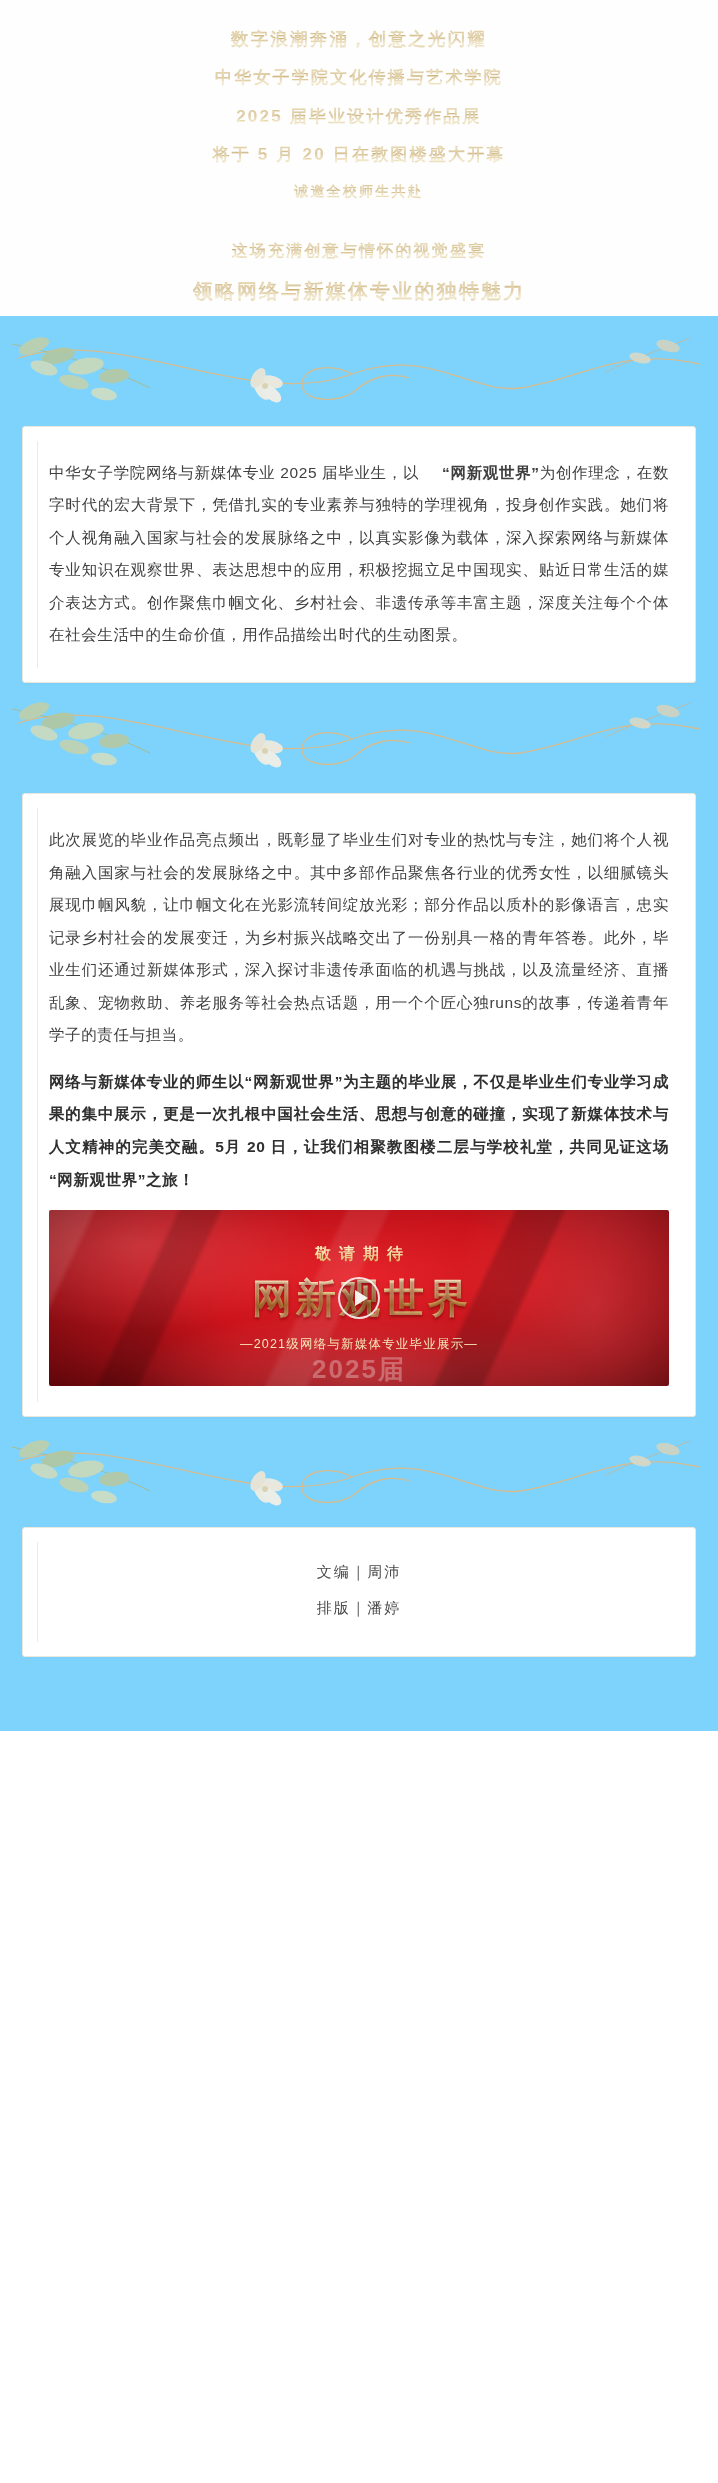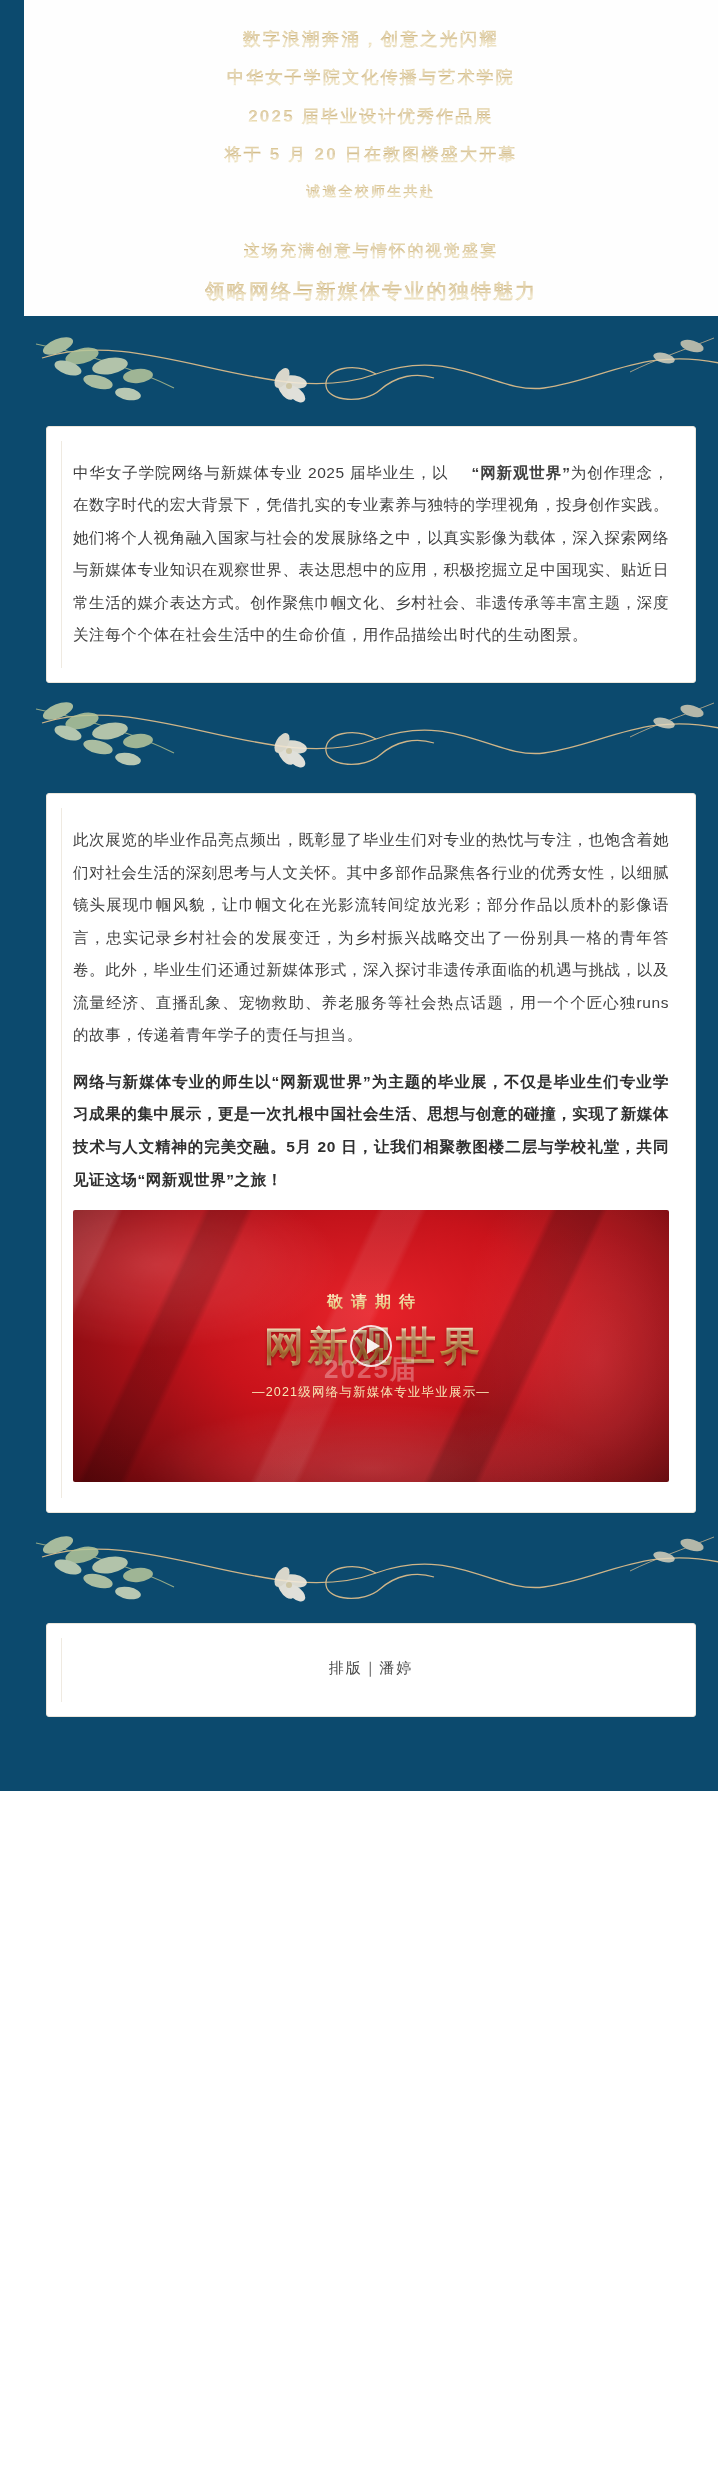--- a/index.html
+++ b/index.html
@@ -13,23 +13,22 @@
     min-height: 2483px;
     font-family: "Liberation Sans", "DejaVu Sans", sans-serif;
     color: #3a3a3a;
     position: relative;
     overflow-x: hidden;
   }
 
   .page {
     width: 718px;
     position: relative;
-    background: #0c4a6e;
+    background: #7dd3fc;
     padding-bottom: 40px;
-    padding-left: 24px;
   }
 
   
   .hero {
     position: relative;
     width: 100%;
     padding: 26px 0 10px 0;
     background: #fefefe;
   }
   .hero-lines {
@@ -101,21 +100,21 @@
     font-weight: 700;
     color: #2f2f2f;
   }
   .inline-b { font-weight: 700; margin-left: 23px; }
 
   
   .video-wrap {
     position: relative;
     margin-top: 4px;
     width: 100%;
-    height: 272px;
+    height: 176px;
     border-radius: 2px;
     overflow: hidden;
     background:
       radial-gradient(ellipse at 50% 38%, #e8232a 0%, #c3131b 42%, #8d0d13 75%, #5d060a 100%);
   }
   .silk {
     position: absolute;
     inset: 0;
     background:
       radial-gradient(ellipse 260px 120px at 14% 20%, rgba(255,120,120,0.35), transparent 70%),
@@ -304,21 +303,21 @@
       </g>
       <g opacity="0.8">
         <path d="M690 20 C 660 32, 630 42, 606 54" fill="none" stroke="#c9b58f" stroke-width="1"></path>
         <ellipse cx="668" cy="28" rx="12" ry="5.5" fill="#ddd3b8" transform="rotate(16 668 28)"></ellipse>
         <ellipse cx="640" cy="40" rx="11" ry="5" fill="#e3dac2" transform="rotate(14 640 40)"></ellipse>
       </g>
     </svg>
   </div>
 
   <div class="card">
-    <p>此次展览的毕业作品亮点频出，既彰显了毕业生们对专业的热忱与专注，也饱含着她们对社会生活的深刻思考与人文关怀。其中多部作品聚焦各行业的优秀女性，以细腻镜头展现巾帼风貌，让巾帼文化在光影流转间绽放光彩；部分作品以质朴的影像语言，忠实记录乡村社会的发展变迁，为乡村振兴战略交出了一份别具一格的青年答卷。此外，毕业生们还通过新媒体形式，深入探讨非遗传承面临的机遇与挑战，以及流量经济、直播乱象、宠物救助、养老服务等社会热点话题，用一个个匠心独runs的故事，传递着青年学子的责任与担当。</p>
+    <p>此次展览的毕业作品亮点频出，既彰显了毕业生们对专业的热忱与专注，她们将个人视角融入国家与社会的发展脉络之中。其中多部作品聚焦各行业的优秀女性，以细腻镜头展现巾帼风貌，让巾帼文化在光影流转间绽放光彩；部分作品以质朴的影像语言，忠实记录乡村社会的发展变迁，为乡村振兴战略交出了一份别具一格的青年答卷。此外，毕业生们还通过新媒体形式，深入探讨非遗传承面临的机遇与挑战，以及流量经济、直播乱象、宠物救助、养老服务等社会热点话题，用一个个匠心独runs的故事，传递着青年学子的责任与担当。</p>
     <p class="strong">网络与新媒体专业的师生以“网新观世界”为主题的毕业展，不仅是毕业生们专业学习成果的集中展示，更是一次扎根中国社会生活、思想与创意的碰撞，实现了新媒体技术与人文精神的完美交融。5月 20 日，让我们相聚教图楼二层与学校礼堂，共同见证这场“网新观世界”之旅！</p>
 
     <div class="video-wrap">
       <div class="silk"></div>
       <div class="silk2"></div>
       <div class="video-title-zone">
         <div class="v-pre">敬请期待</div>
         <div class="v-main">网新观世界</div>
         <div class="v-sub">—2021级网络与新媒体专业毕业展示—</div>
       </div>
@@ -352,17 +351,18 @@
       </g>
       <g opacity="0.8">
         <path d="M690 24 C 660 36, 630 46, 606 58" fill="none" stroke="#c9b58f" stroke-width="1"></path>
         <ellipse cx="668" cy="32" rx="12" ry="5.5" fill="#ddd3b8" transform="rotate(16 668 32)"></ellipse>
         <ellipse cx="640" cy="44" rx="11" ry="5" fill="#e3dac2" transform="rotate(14 640 44)"></ellipse>
       </g>
     </svg>
   </div>
 
   <div class="credits">
+    <div class="credit-line">文编｜周沛</div>
     <div class="credit-line">排版｜潘婷</div>
   </div>
 
   <div class="spacer-34"></div>
 </div>
 
 </body></html>

